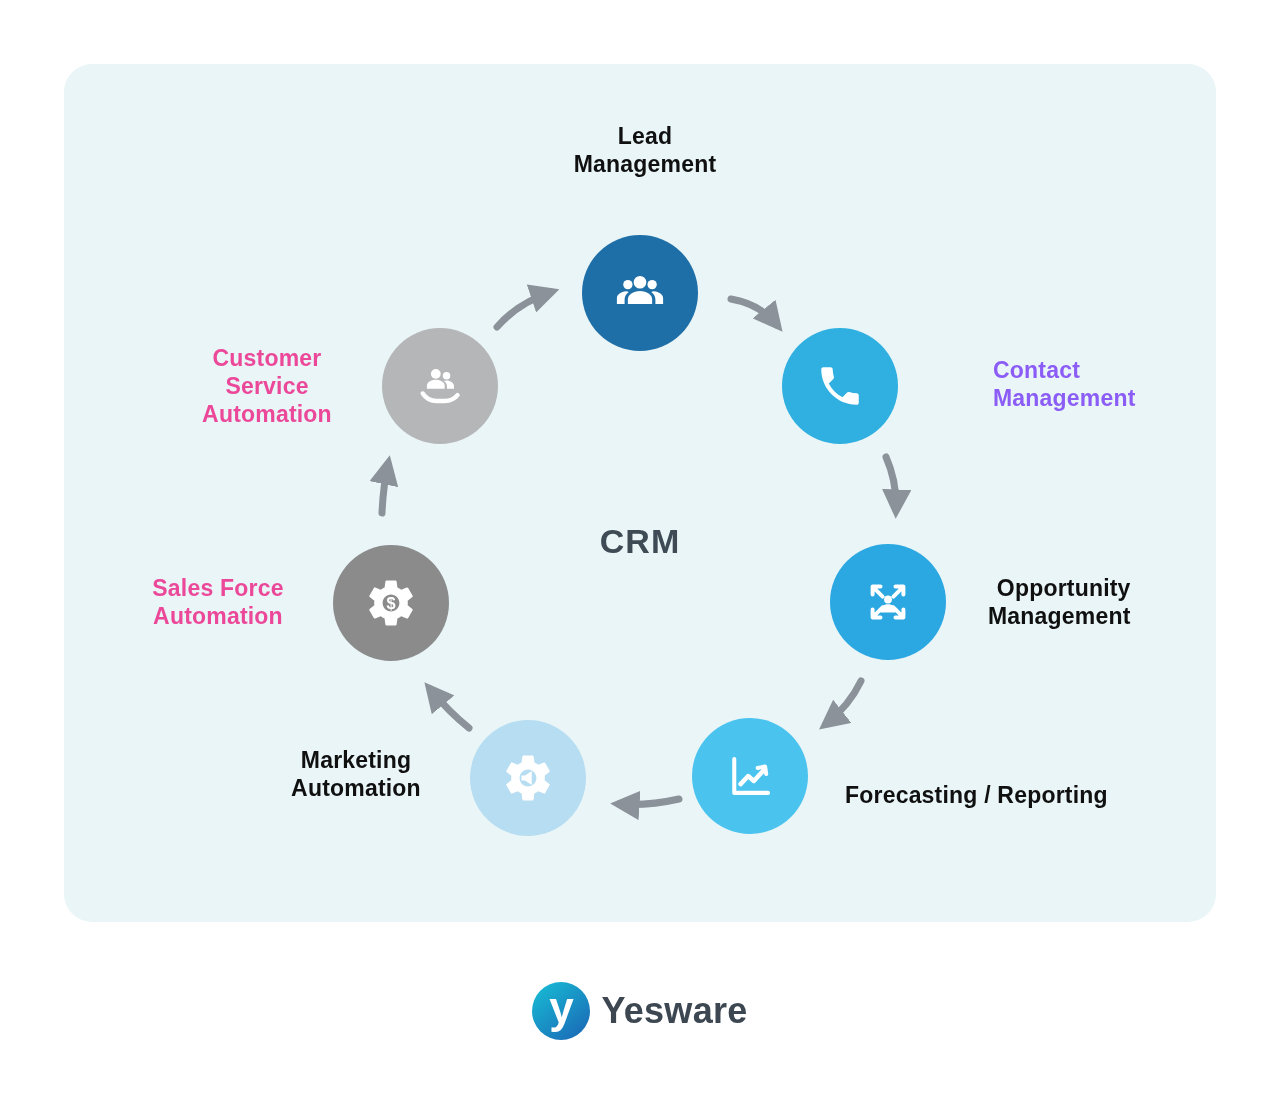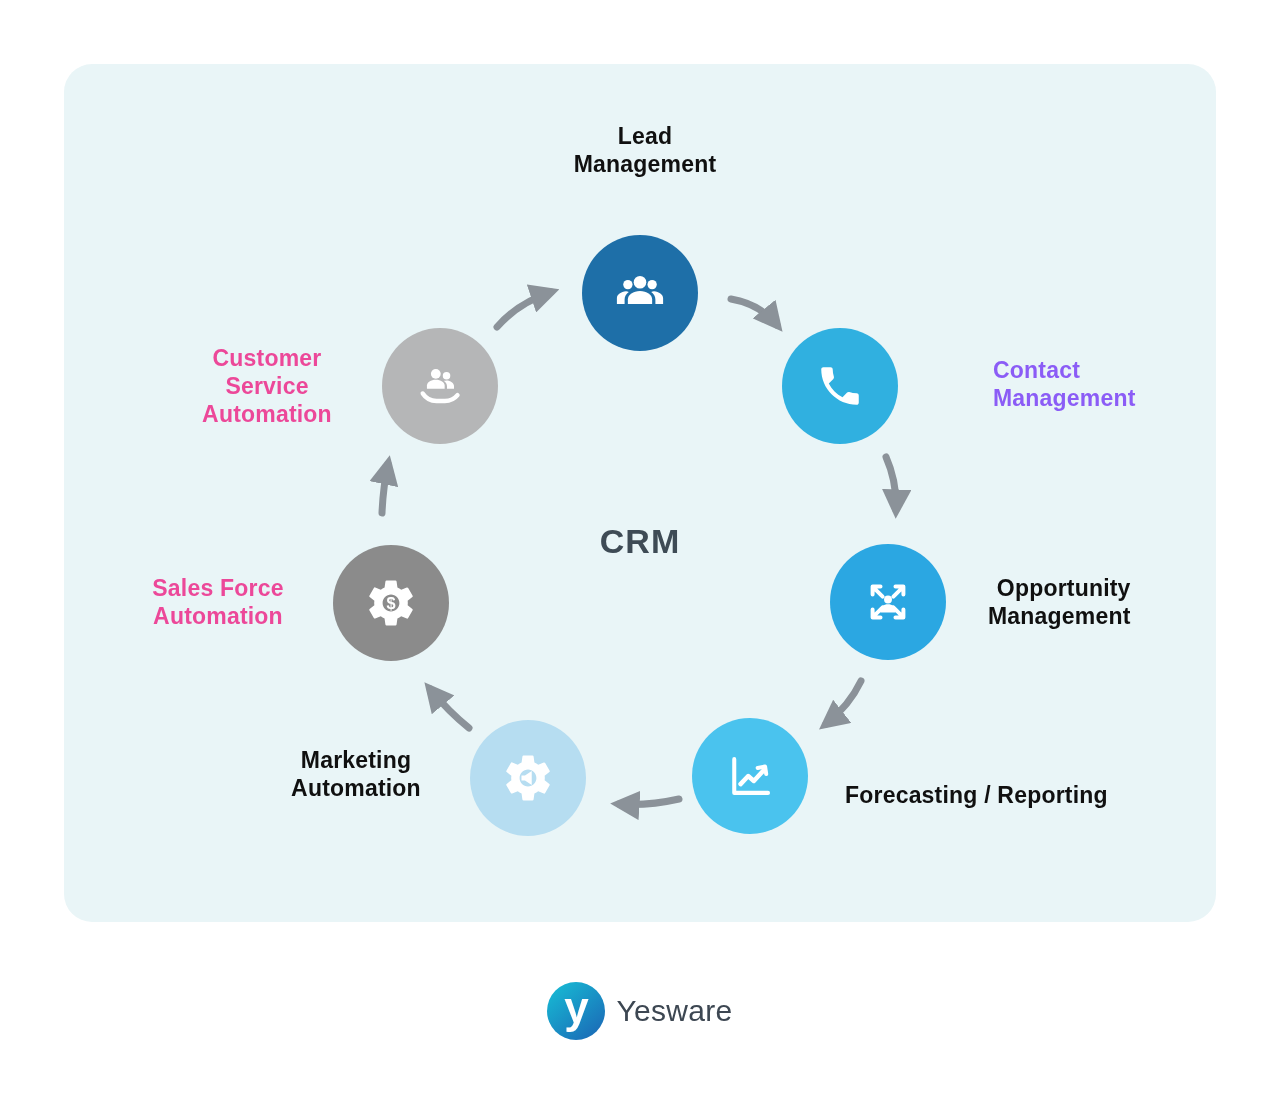--- a/index.html
+++ b/index.html
@@ -71,22 +71,22 @@
     display:flex; align-items:center; justify-content:center;
   }
   .logo-mark span {
     color:#ffffff;
     font-size:44px;
     font-weight:bold;
     line-height:1;
     transform:translateY(-3px);
   }
   .brand-text {
-    font-size:30px;
-    font-weight:normal;
+    font-size:36px;
+    font-weight:bold;
     letter-spacing:0.3px;
   }
 </style>
 </head>
 <body>
 
 <div class="card" style="background-color: rgb(233, 245, 247);"></div>
 
 <svg class="arrows" viewBox="0 0 1280 1094" xmlns="http://www.w3.org/2000/svg" style="color: rgb(139, 146, 153);">
   <defs>

